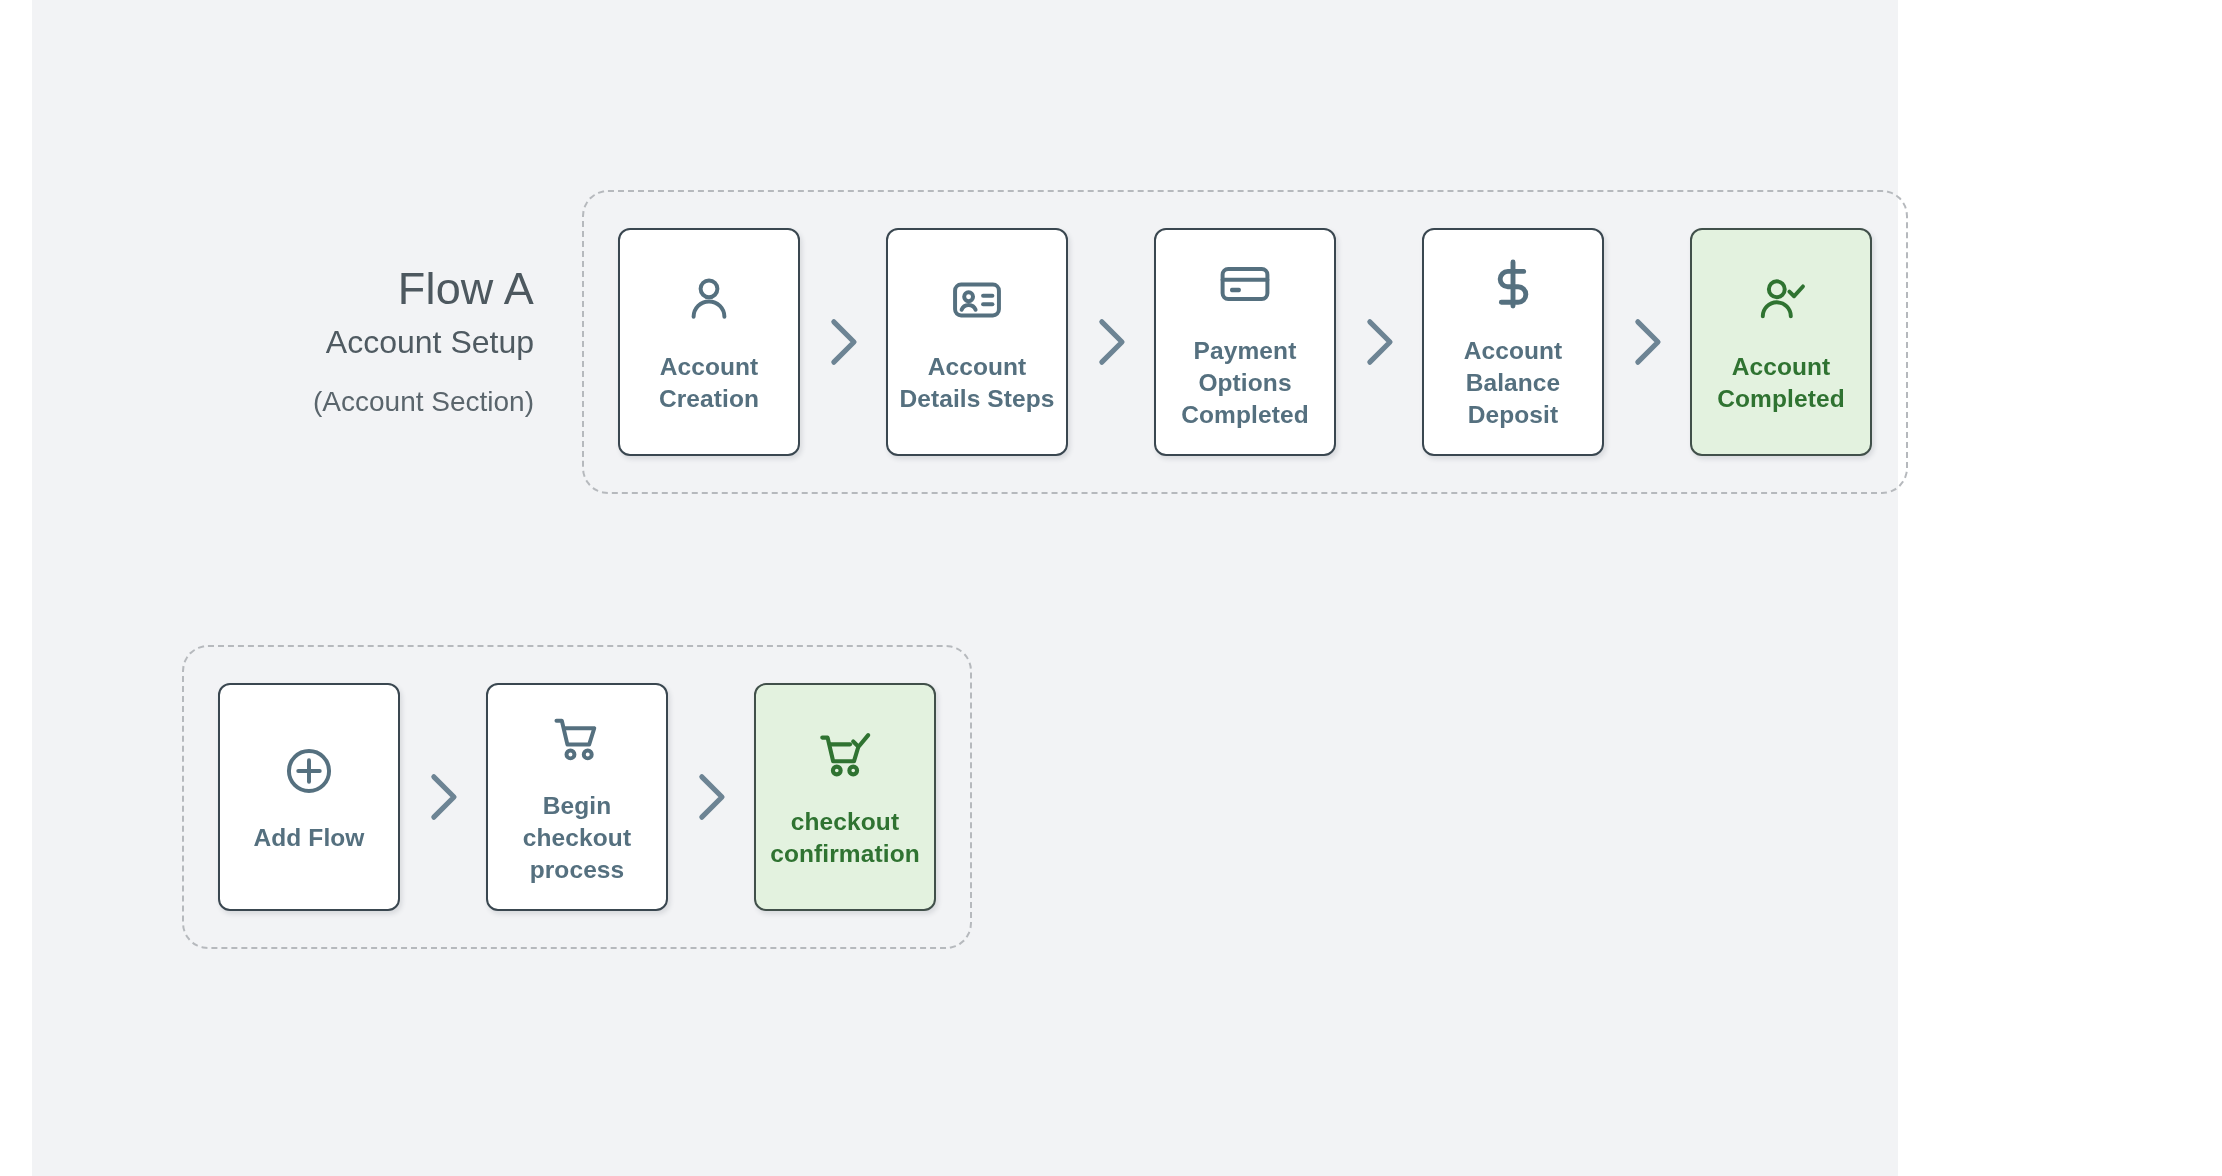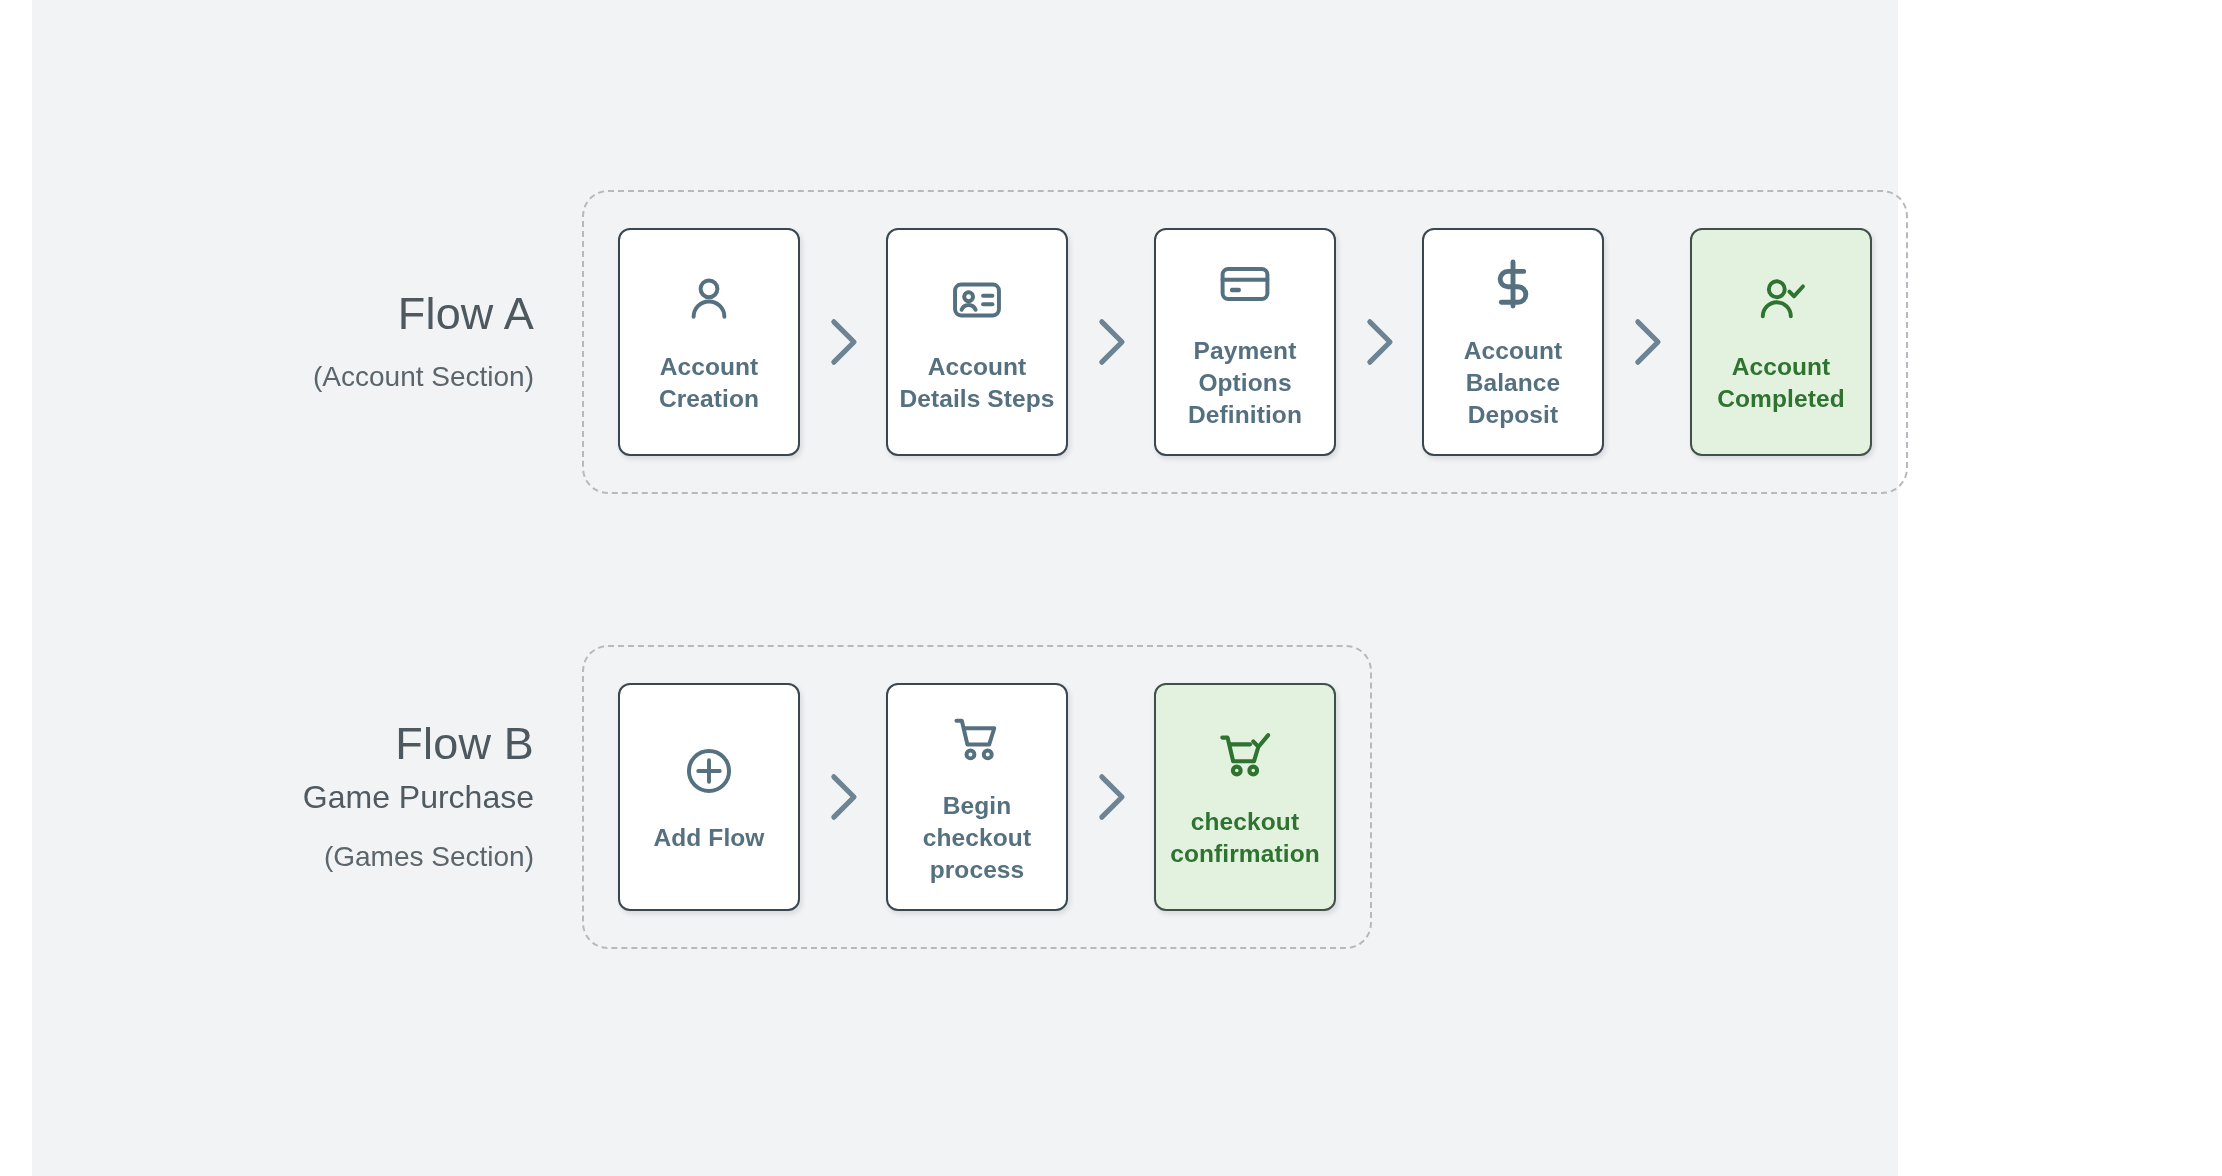--- a/index.html
+++ b/index.html
@@ -148,20 +148,21 @@
 <div class="page-root">
 
   <div class="left-gutter"></div>
 
   <div class="stage">
 
     <div class="flow-row" id="flow-a-row">
 
       <div class="flow-label">
         <div class="flow-title">Flow A</div>
+        <div class="flow-sub">Account Setup</div>
         <div class="flow-section">(Account Section)</div>
       </div>
 
       <div class="flow-container">
 
         <div class="step-card">
           <span class="step-icon">
             <svg width="56" height="56" viewBox="0 0 24 24" fill="none" stroke="#55707f" stroke-width="1.7" stroke-linecap="round" stroke-linejoin="round">
               <circle cx="12" cy="7.2" r="3.6"></circle>
               <path d="M5.4 19.2a6.6 6.6 0 0 1 13.2 0"></path>
@@ -200,21 +201,21 @@
         <div class="step-card">
           <span class="step-icon">
             <svg width="56" height="56" viewBox="0 0 24 24" fill="none" stroke="#55707f" stroke-width="1.7" stroke-linecap="round" stroke-linejoin="round">
               <rect x="2.4" y="5.6" width="19.2" height="12.8" rx="2.4"></rect>
               <line x1="2.4" y1="10.2" x2="21.6" y2="10.2"></line>
               <rect x="5.6" y="13.6" width="4.6" height="1.9" rx="0.7" fill="#55707f" stroke="none"></rect>
             </svg>
           </span>
           <span class="step-label">Payment
 Options
-Definition</span>
+Completed</span>
         </div>
 
         <div class="step-arrow">
           <svg width="44" height="60" viewBox="0 0 24 32" fill="none" stroke="#6d8494" stroke-width="2.8" stroke-linecap="round" stroke-linejoin="round">
             <polyline points="7,5 18,16 7,27"></polyline>
           </svg>
         </div>
 
         <div class="step-card">
           <span class="step-icon">
@@ -244,25 +245,20 @@
           </span>
           <span class="step-label">Account
 Completed</span>
         </div>
 
       </div>
     </div>
 
     <div class="flow-row" id="flow-b-row">
 
-      <div class="flow-label">
-        <div class="flow-title">Flow B</div>
-        <div class="flow-sub">Game Purchase</div>
-        <div class="flow-section">(Games Section)</div>
-      </div>
 
       <div class="flow-container">
 
         <div class="step-card">
           <span class="step-icon">
             <svg width="56" height="56" viewBox="0 0 24 24" fill="none" stroke="#55707f" stroke-width="1.7" stroke-linecap="round" stroke-linejoin="round">
               <circle cx="12" cy="12" r="8.6"></circle>
               <line x1="12" y1="7.4" x2="12" y2="16.6"></line>
               <line x1="7.4" y1="12" x2="16.6" y2="12"></line>
             </svg>

